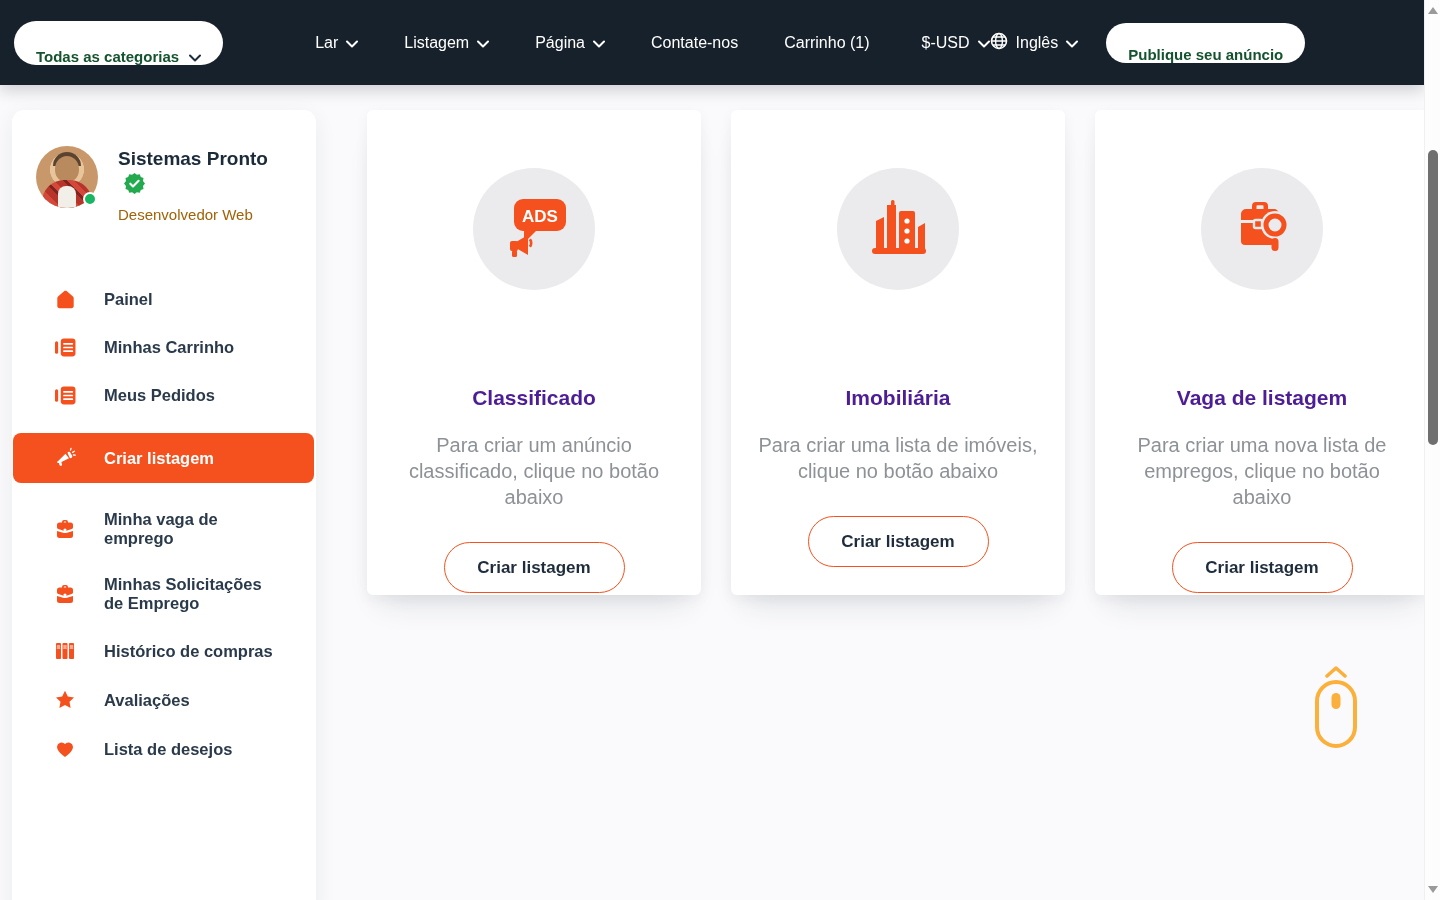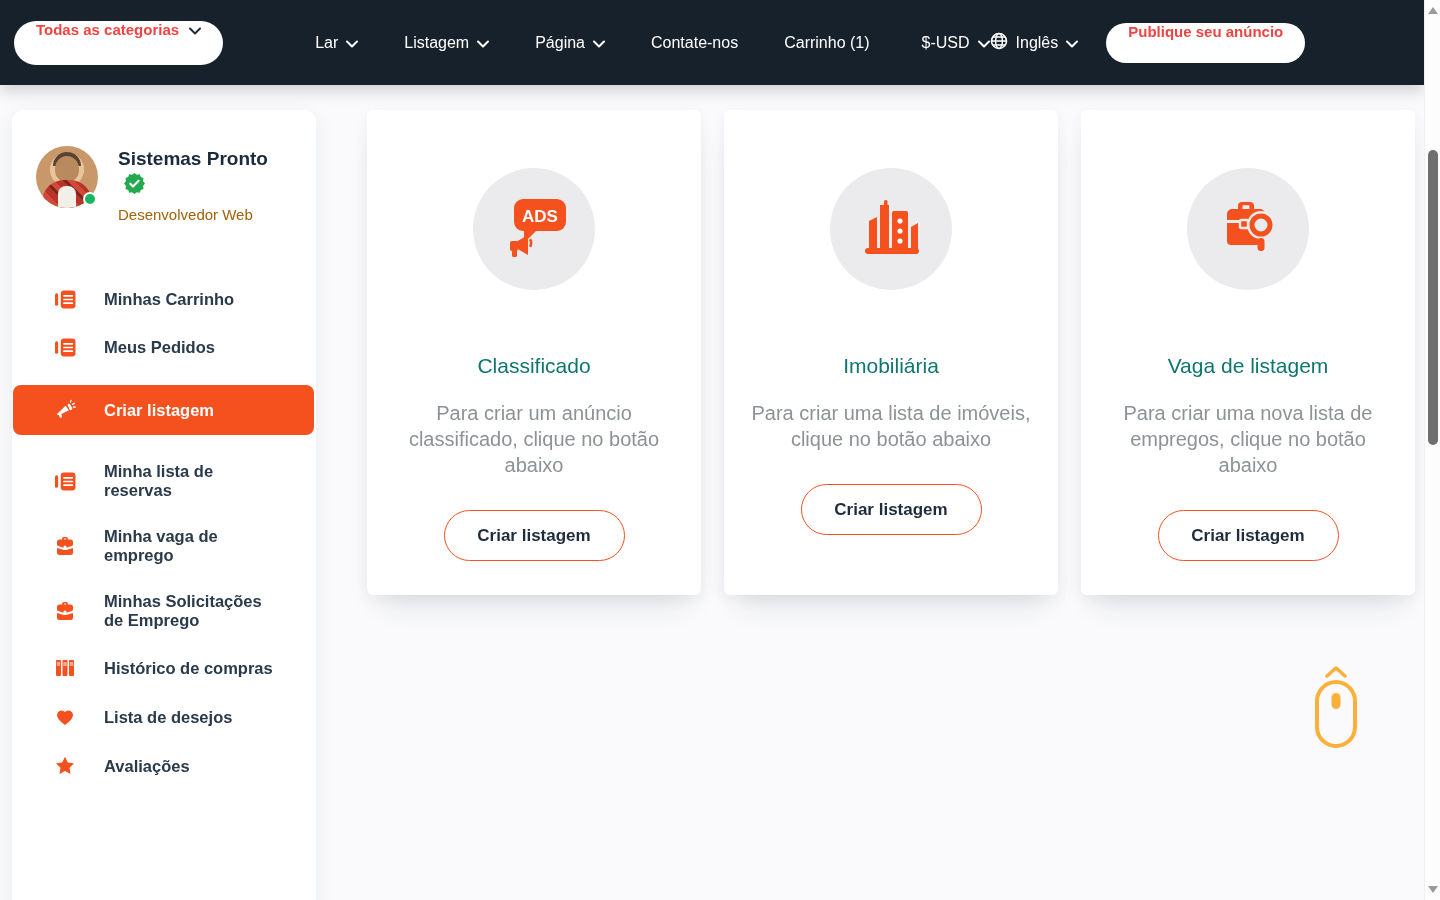--- a/index.html
+++ b/index.html
@@ -13,25 +13,25 @@
 
   
   .topnav {
     position:absolute; left:0; top:0; width:1424px; height:85px;
     background:#17212b; z-index:10;
     display:flex; align-items:center;
     padding:0 14px;
     box-shadow:0 6px 14px rgba(20,30,40,.18);
   }
   .pill {
-    background:#fff; color:#ef4444;
+    background:#fff; color:#14532d;
     border:none; border-radius:24px;
     height:44px; padding:0 22px;
     font-size:15px; font-weight:700;
-    display:flex; align-items:flex-start; gap:10px;
+    display:flex; align-items:flex-end; gap:10px;
     font-family:"Liberation Sans", sans-serif;
     cursor:pointer; white-space:nowrap;
   }
   .nav-links { display:flex; align-items:center; gap:46px; margin-left:92px;text-align:right; }
   .nav-link {
     color:#fff; font-size:16px; font-weight:500;
     display:flex; align-items:center; gap:8px;
     cursor:pointer; white-space:nowrap;
   }
   .nav-right { display:flex; align-items:center; margin-left:52px; }
@@ -84,31 +84,31 @@
   .menu-item .mi-icon { flex:none; width:22px; display:flex; justify-content:center; }
   .menu-item.active {
     background:#f4511e; color:#fff;
     margin-left:-23px; margin-right:-22px;
     padding:14px 0 14px 41px; border-radius:8px;
     margin-bottom:27px;
   }
   .mi-label { max-width:170px; }
 
   
-  .cards { position:absolute; left:367px; top:110px; z-index:2; display:flex; gap:23px; }
+  .cards { position:absolute; left:367px; top:110px; z-index:2; display:flex; gap:30px; }
   .card {
     width:334px; height:485px; background:#fff; border-radius:6px;
     box-shadow:0 20px 30px -14px rgba(30,40,60,.14), 0 4px 14px rgba(30,40,60,.05);
     display:flex; flex-direction:column; align-items:center;
   }
   .icon-circle {
     width:122px; height:122px; border-radius:50%; background:#ebebed;
     margin-top:58px; display:flex; align-items:center; justify-content:center;
   }
-  .card-title { margin-top:64px; font-size:21px; font-weight:400; color:#0f766e; }
+  .card-title { margin-top:96px; font-size:21px; font-weight:700; color:#4c1d95; }
   .card-desc {
     margin-top:22px; font-size:20px; color:#8d9297; text-align:center; line-height:26px;
   }
   .card:nth-child(1) .card-desc { max-width:280px; }
   .card:nth-child(2) .card-desc { max-width:296px; }
   .card:nth-child(3) .card-desc { max-width:266px; }
   .card-btn {
     margin-top:32px; width:181px; height:51px;
     background:#fff; border:1px solid #f4511e; border-radius:26px;
     font-size:17px; font-weight:600; color:#1e2c3c;
@@ -214,20 +214,28 @@
       <div class="user-name"><span>Sistemas Pronto</span><span class="badge-inline"><svg width="21" height="21" viewBox="0 0 24 24">
               <path fill="#23a94e" d="M12 0l2.7 2.1 3.3-.6 1.2 3.1 3.1 1.2-.6 3.3L24 12l-2.3 2.9.6 3.3-3.1 1.2-1.2 3.1-3.3-.6L12 24l-2.7-2.1-3.3.6-1.2-3.1-3.1-1.2.6-3.3L0 12l2.3-2.9-.6-3.3 3.1-1.2 1.2-3.1 3.3.6z"></path>
               <path d="M7.2 12.2l3.1 3.1 6.4-6.4" stroke="#fff" stroke-width="2.4" fill="none" stroke-linecap="round" stroke-linejoin="round"></path>
             </svg></span></div>
       <div class="user-role">Desenvolvedor Web</div>
     </div>
   </div>
 
   <div class="menu">
 
+    <div class="menu-item">
+      <span class="mi-icon">
+        <svg width="21" height="21" viewBox="0 0 20 20">
+            <path fill="#f4511e" d="M10 1.6c.4 0 .8.14 1.1.4l6 5.2c.5.4.7 1 .7 1.6v7.4c0 1.2-.9 2.1-2.1 2.1H4.3c-1.2 0-2.1-.9-2.1-2.1V8.8c0-.6.3-1.2.7-1.6l6-5.2c.3-.26.7-.4 1.1-.4z"></path>
+          </svg>
+      </span>
+      <span class="mi-label">Painel</span>
+    </div>
 
     <div class="menu-item">
       <span class="mi-icon">
         <svg width="21" height="21" viewBox="0 0 20 20">
             <rect x="0" y="4" width="3" height="12" rx="1.5" fill="#f4511e"></rect>
             <rect x="5.5" y="1.5" width="14" height="17" rx="3" fill="#f4511e"></rect>
             <path d="M8.5 6.5h8M8.5 10h8M8.5 13.5h8" stroke="#fff" stroke-width="1.6" stroke-linecap="round"></path>
           </svg>
       </span>
       <span class="mi-label">Minhas Carrinho</span>
@@ -251,30 +259,20 @@
               <path d="M3.5 13.2l8.6-6.4 2.8 4.9-10 3.4c-1 .3-2-.2-2.3-1.1-.2-.3.3-.6.9-.8z" transform="rotate(-8 11 11)"></path>
               <path d="M13.5 5.8a1.6 1.6 0 013 .2l1.6 2.8a1.6 1.6 0 01-2.4 2z"></path>
               <rect x="5.2" y="14.6" width="2.6" height="4.2" rx="1.2" transform="rotate(-18 6.5 16.7)"></rect>
             </g>
             <path d="M16.5 3.2l.5-1.8M18.6 5.4l1.7-1.2M19.4 8l1.9.1" stroke="#fff" stroke-width="1.3" stroke-linecap="round"></path>
           </svg>
       </span>
       <span class="mi-label">Criar listagem</span>
     </div>
 
-    <div class="menu-item">
-      <span class="mi-icon">
-        <svg width="21" height="21" viewBox="0 0 20 20">
-            <rect x="0" y="4" width="3" height="12" rx="1.5" fill="#f4511e"></rect>
-            <rect x="5.5" y="1.5" width="14" height="17" rx="3" fill="#f4511e"></rect>
-            <path d="M8.5 6.5h8M8.5 10h8M8.5 13.5h8" stroke="#fff" stroke-width="1.6" stroke-linecap="round"></path>
-          </svg>
-      </span>
-      <span class="mi-label">Minha lista de reservas</span>
-    </div>
 
     <div class="menu-item">
       <span class="mi-icon">
         <svg width="22" height="22" viewBox="0 0 22 22">
             <g fill="#f4511e">
               <path d="M8 4.5V4a2 2 0 012-2h2a2 2 0 012 2v.5h2.5A2.5 2.5 0 0119 7v2.2c0 .9-.6 1.6-1.4 1.9l-5.1 1.6c-1 .3-2 .3-3 0L4.4 11C3.6 10.9 3 10 3 9.2V7a2.5 2.5 0 012.5-2.5H8zm1.8 0h2.4V4a.4.4 0 00-.4-.4h-1.6a.4.4 0 00-.4.4z"></path>
               <path d="M3 12.9l6 1.9c1.3.4 2.7.4 4 0l6-1.9v4.6a2.5 2.5 0 01-2.5 2.5h-11A2.5 2.5 0 013 17.5z"></path>
             </g>
             <circle cx="11" cy="12" r="1.6" fill="#fff"></circle>
           </svg>
@@ -305,33 +303,33 @@
             </g>
             <path d="M3.2 6h2.6M3.2 8h2.6M9.7 6h2.6M9.7 8h2.6M16.2 6h2.6M16.2 8h2.6" stroke="#fff" stroke-width="1.1" stroke-linecap="round"></path>
           </svg>
       </span>
       <span class="mi-label">Histórico de compras</span>
     </div>
 
     <div class="menu-item">
       <span class="mi-icon">
         <svg width="22" height="22" viewBox="0 0 22 22">
+            <path fill="#f4511e" d="M11 1.8l2.8 5.7 6.2.9-4.5 4.4 1.1 6.2L11 16l-5.6 3 1.1-6.2L2 8.4l6.2-.9z"></path>
+          </svg>
+      </span>
+      <span class="mi-label">Avaliações</span>
+    </div>
+
+    <div class="menu-item">
+      <span class="mi-icon">
+        <svg width="22" height="22" viewBox="0 0 22 22">
             <path fill="#f4511e" d="M11 19s-8-4.9-8-10.2A4.6 4.6 0 0111 6.1a4.6 4.6 0 018 2.7C19 14.1 11 19 11 19z"></path>
           </svg>
       </span>
       <span class="mi-label">Lista de desejos</span>
-    </div>
-
-    <div class="menu-item">
-      <span class="mi-icon">
-        <svg width="22" height="22" viewBox="0 0 22 22">
-            <path fill="#f4511e" d="M11 1.8l2.8 5.7 6.2.9-4.5 4.4 1.1 6.2L11 16l-5.6 3 1.1-6.2L2 8.4l6.2-.9z"></path>
-          </svg>
-      </span>
-      <span class="mi-label">Avaliações</span>
     </div>
 
   </div>
 </div>
 
 <div class="cards">
 
   <div class="card">
     <div class="icon-circle">
       <svg width="72" height="72" viewBox="0 0 72 72">

